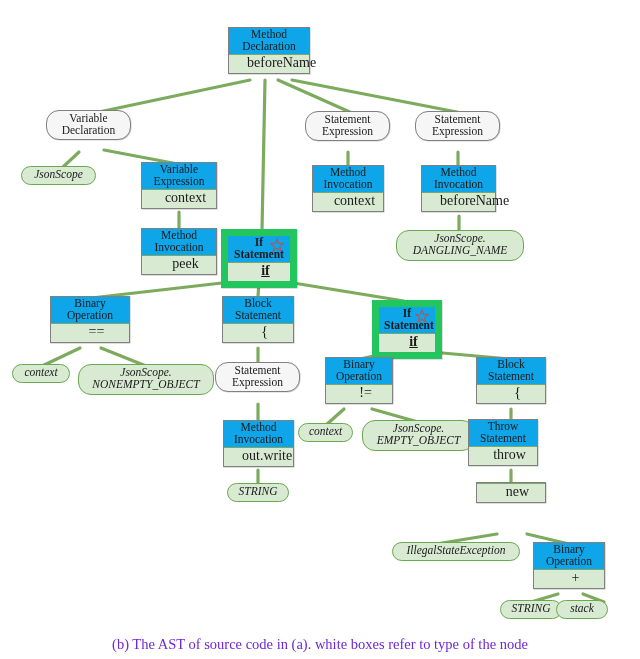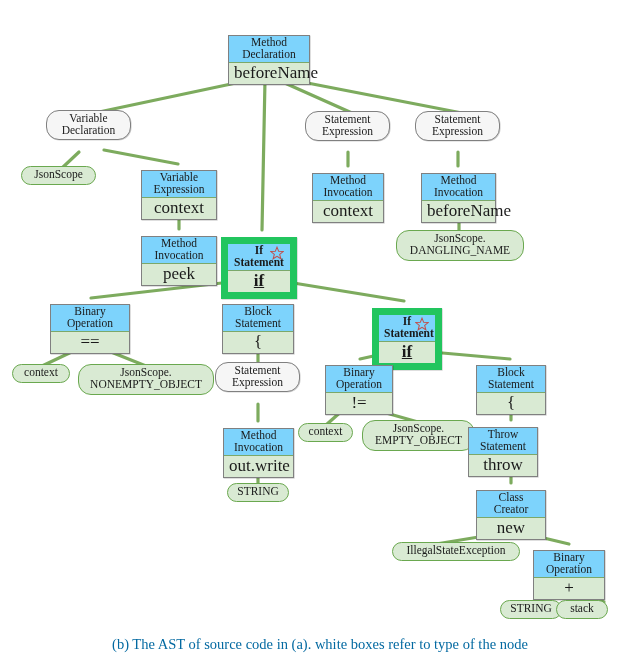--- a/index.html
+++ b/index.html
@@ -21,36 +21,35 @@
     position:absolute;
     box-sizing:border-box;
     display:flex;
     flex-direction:column;
     align-items:stretch;
     text-align:center;
   }
   
   .node.box{
     border:1px solid #808080;
-    background:#7dd3fc;
+    background:#0ea5e9;
     box-shadow:0.6px 0.6px 0 rgba(0,0,0,0.22);
-    margin-top:8px;
   }
   .node.box .type{
     padding:1px 5px 2px 5px;
     line-height:1.02;
     font-size:11.5px;
     white-space:nowrap;
   }
   .node.box .value{
     border-top:1px solid #7ba86a;
     background:#d9ead3;
-    padding:1px 5px 2px 5px;
+    padding:1px 5px 2px 18px;
     line-height:1.05;
-    font-size:17px;
+    font-size:14px;
     white-space:nowrap;
   }
   .node.box.emph{
     border:7px solid #22c55e;
   }
   .node.box.emph .type,
   .node.box.emph .value{
     font-weight:bold;
   }
   .node.box.emph .value{ text-decoration:underline; }
@@ -68,39 +67,40 @@
     font-size:11.5px;
     white-space:nowrap;
   }
   
   .node.leaf{
     border:1.4px solid #6aa84f;
     border-radius:13px;
     background:#d9ead3;
     justify-content:center;
     align-items:center;
+    font-style:italic;
   }
   .node.leaf .type{
     padding:2px 9px 3px 9px;
     line-height:1.04;
     font-size:11.5px;
     white-space:nowrap;
   }
   .tline{display:block;}
   .star{
     position:absolute;
     width:14px;height:14px;
     pointer-events:none;
   }
   .caption{
     position:absolute;
     left:0;width:640px;
     font-size:14.5px;
     text-align:center;
-    color:#0369a1;
+    color:#6d28d9;
     white-space:nowrap;
   }
   #caption-bottom{ top:636px; }
   #caption-top{
     top:-3px;
     color:#3a3a3a;
     font-size:13px;
     opacity:0.55;
     overflow:hidden;
     height:9px;
@@ -296,24 +296,20 @@
         <div class="value">{</div>
       </div>
       <div class="node box" style="left: 468px; top: 419px; width: 70px;">
         <div class="type">
           <span class="tline">Throw</span>
           <span class="tline">Statement</span>
         </div>
         <div class="value">throw</div>
       </div>
       <div class="node box" style="left: 476px; top: 482px; width: 70px;">
-        <div class="type">
-          <span class="tline">Class</span>
-          <span class="tline">Creator</span>
-        </div>
         <div class="value">new</div>
       </div>
       <div class="node leaf" style="left: 392px; top: 542px; width: 128px;">
         <div class="type">
           <span class="tline">IllegalStateException</span>
         </div>
       </div>
       <div class="node box" style="left: 533px; top: 542px; width: 72px;">
         <div class="type">
           <span class="tline">Binary</span>

